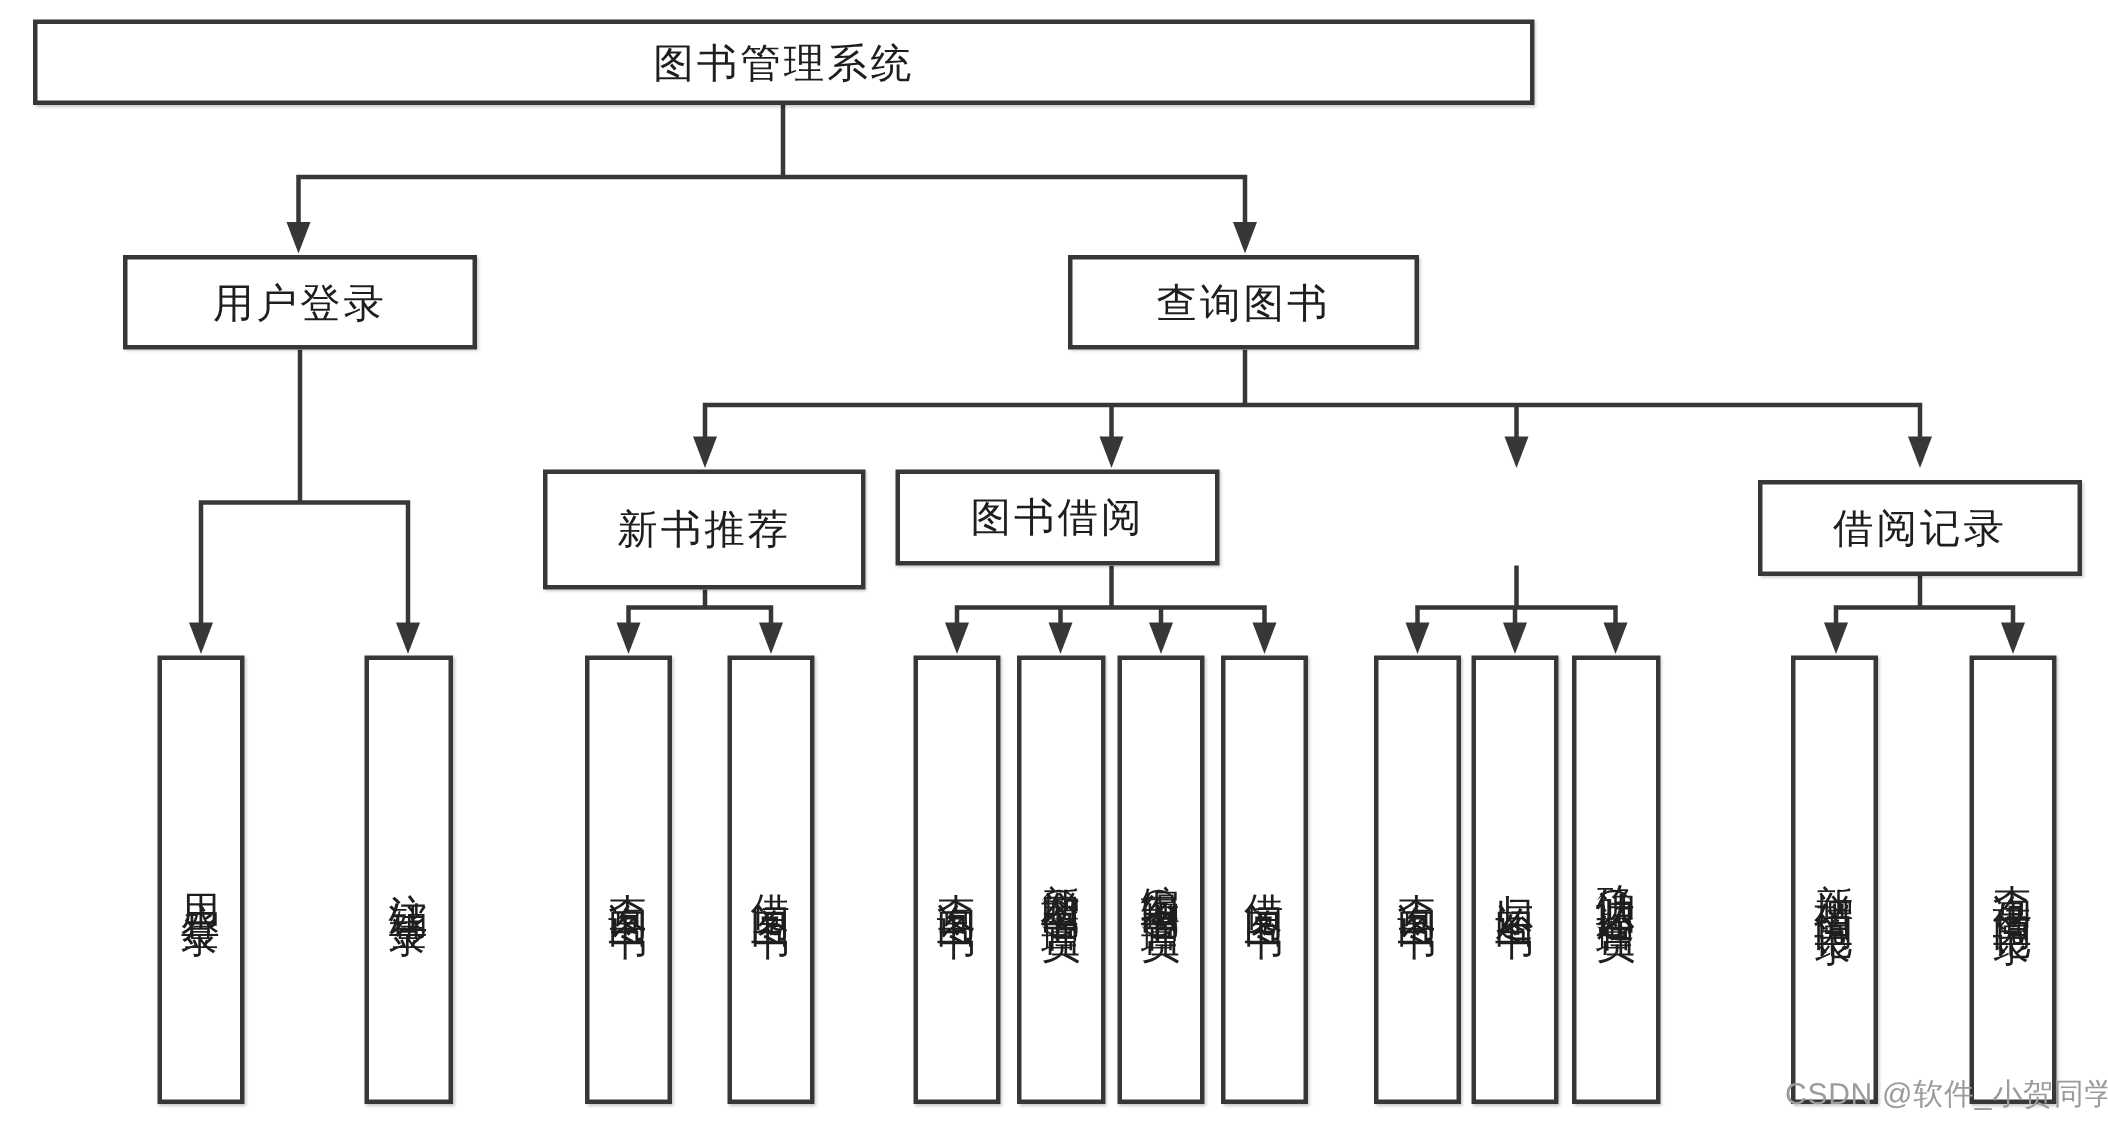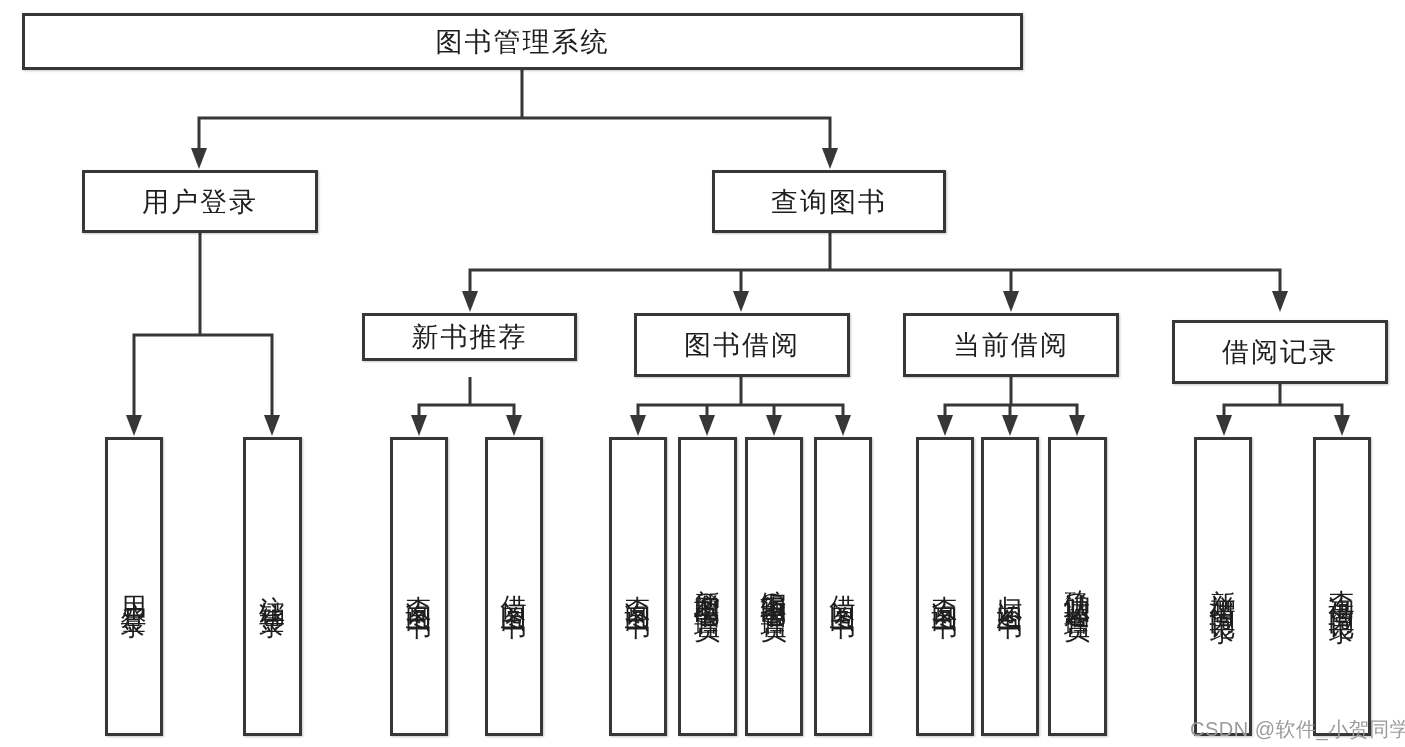--- a/index.html
+++ b/index.html
@@ -113,28 +113,25 @@
     <span class="h-label">图书管理系统</span>
   </div>
 
   <div class="box" style="left:82px; top:170px; width:236px; height:63px">
     <span class="h-label">用户登录</span>
   </div>
   <div class="box" style="left:712px; top:170px; width:234px; height:63px">
     <span class="h-label">查询图书</span>
   </div>
 
-  <div class="box" style="left:362px; top:313px; width:215px; height:48px">
+  <div class="box" style="left:362px; top:313px; width:215px; height:80px">
     <span class="h-label">新书推荐</span>
   </div>
-  <div class="box" style="left:634px; top:313px; width:216px; height:64px">
+  <div class="box" style="left:597px; top:313px; width:216px; height:64px">
     <span class="h-label">图书借阅</span>
-  </div>
-  <div class="box" style="left:903px; top:313px; width:216px; height:64px">
-    <span class="h-label">当前借阅</span>
   </div>
   <div class="box" style="left:1172px; top:320px; width:216px; height:64px">
     <span class="h-label">借阅记录</span>
   </div>
 
   <div class="box leaf" style="left:105px; top:437px; width:58px; height:299px">
     <span class="v-label">用户登录</span>
   </div>
   <div class="box leaf" style="left:243px; top:437px; width:59px; height:299px">
     <span class="v-label">注销登录</span>

